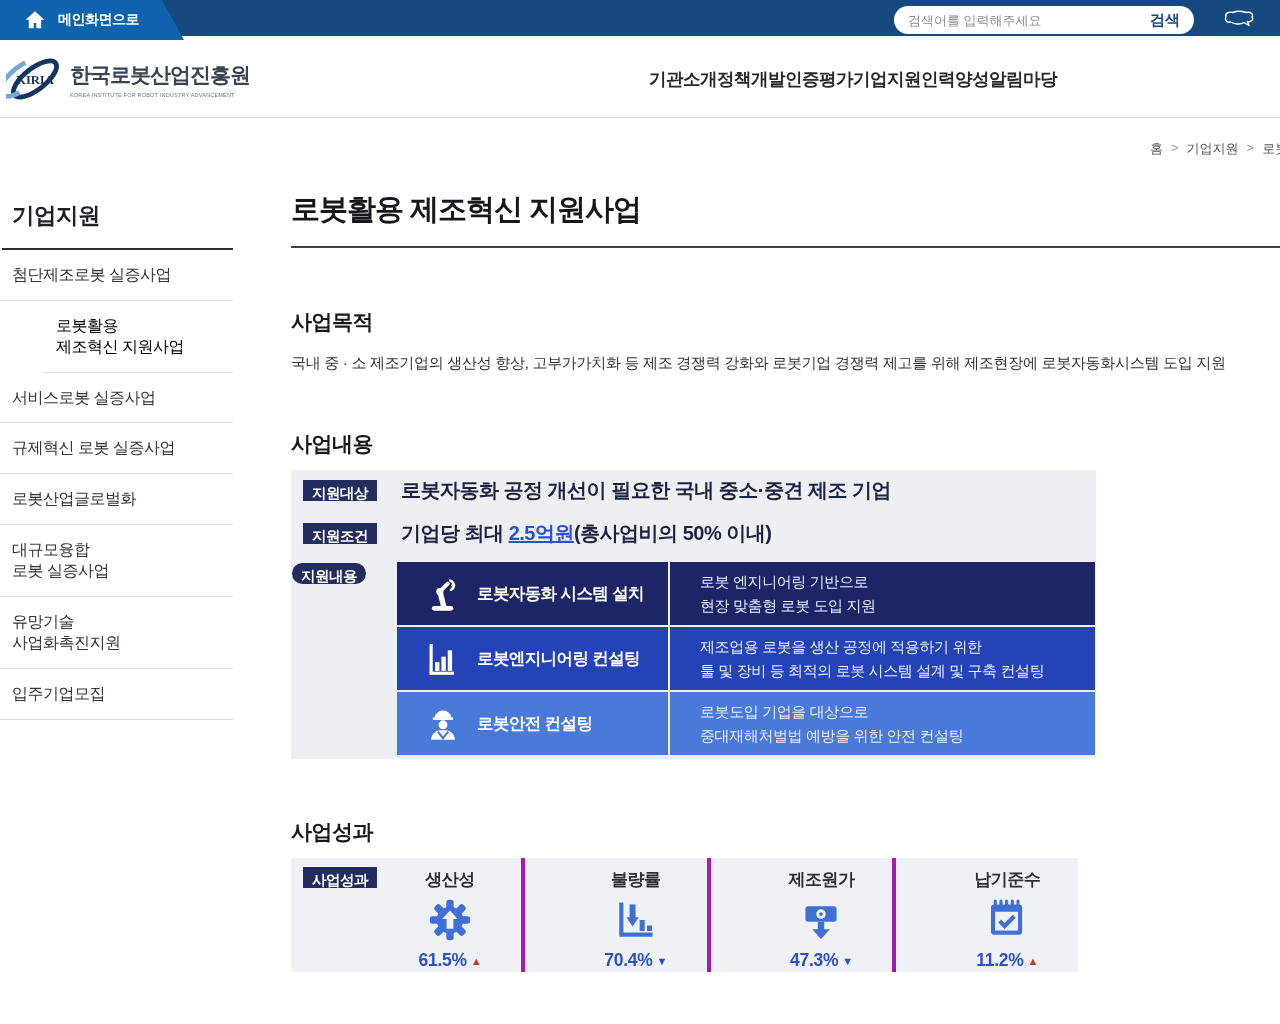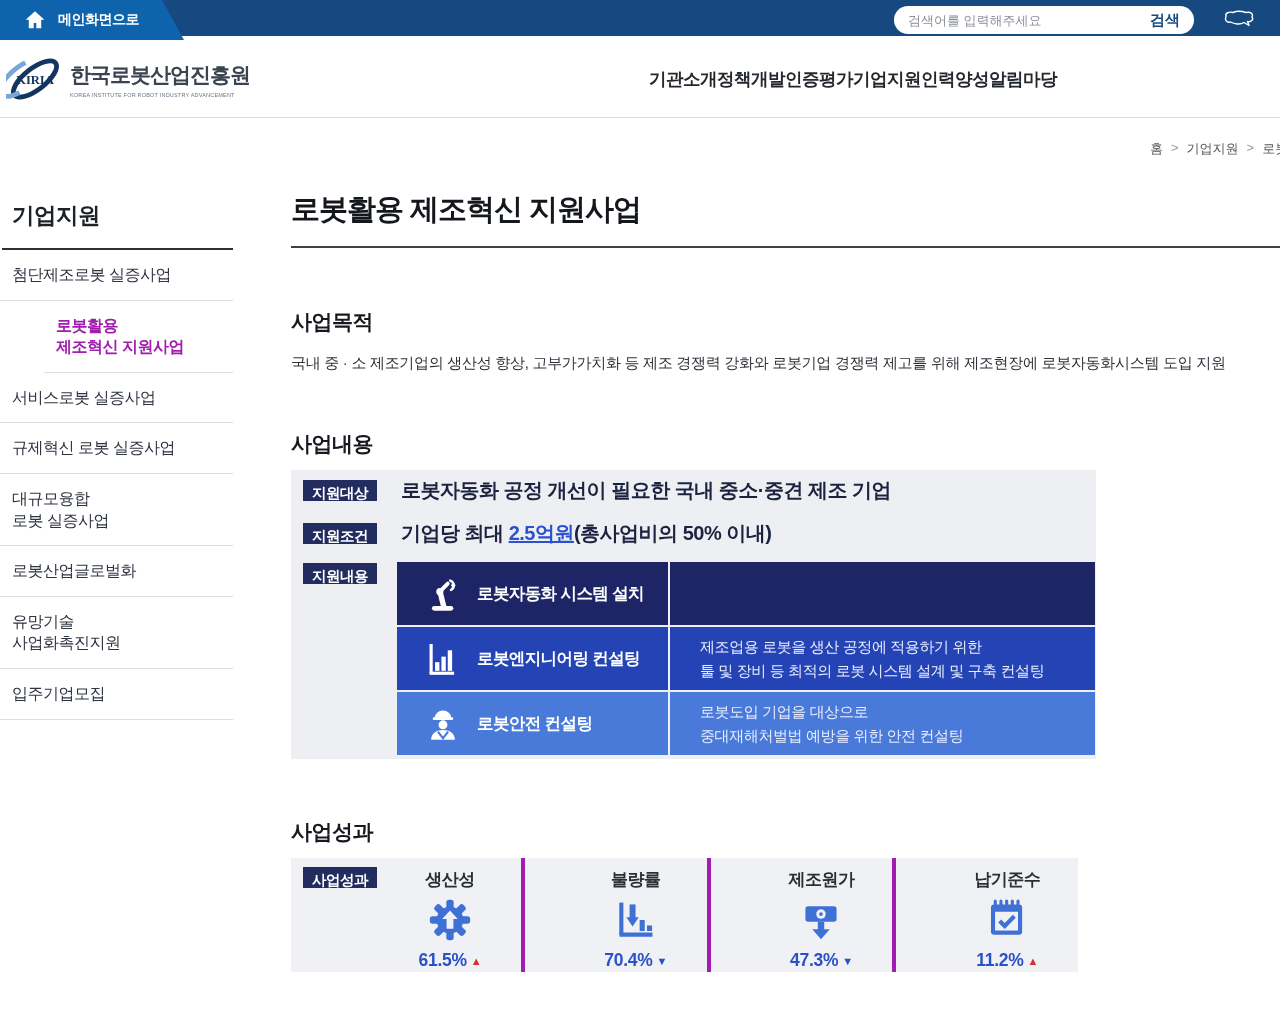--- a/index.html
+++ b/index.html
@@ -38,40 +38,40 @@
   .crumb { cursor:pointer; }
   .crumb-sep { color:#999; }
 
   
   .sidebar { position:absolute; left:0; top:200px; width:233px; padding-left:12px; }
   .side-title { font-size:22.5px; font-weight:bold; color:#1d2229; letter-spacing:-0.5px;
     padding-bottom:17px; border-bottom:2px solid #2b2f36; margin-left:-10px; padding-left:10px; }
   .side-item { font-size:16px; color:#2e3440; padding:14px 0; border-bottom:1px solid #ddd;
     margin-left:-12px; padding-left:12px; line-height:1.35; white-space:pre-line; cursor:pointer;
     letter-spacing:-0.5px; }
-  .side-item.active { color:#a21caf; font-weight:700;margin-left:32px; }
+  .side-item.active { color:#000000; font-weight:400;margin-left:32px; }
 
   
   .page-title { position:absolute; left:291px; top:190px; width:989px; font-size:29px; font-weight:bold;
     color:#14171c; letter-spacing:-1px; padding-bottom:16px; border-bottom:2px solid #3c4048; }
   .sec-h { position:absolute; left:291px; font-size:21px; font-weight:bold; color:#16191f; letter-spacing:-0.5px; }
   .h-purpose { top:308px; }
   .purpose-body { position:absolute; left:291px; top:352px; width:950px; font-size:15px; color:#2e3238;
     letter-spacing:-0.3px; line-height:1.5; }
   .h-content { top:430px; }
 
   .content-box { position:absolute; left:291px; top:470px; width:805px; height:289px; background:#edeff3; }
   .badge { display:inline-block; width:74px; height:21px; line-height:27px; text-align:center;
     background:#232c5f; color:#fff; font-size:14.5px; font-weight:bold; letter-spacing:-0.5px; }
   .cb-row { position:absolute; left:12px; display:flex; align-items:center; gap:24px; }
   .cb-row1 { top:7px; }
   .cb-row2 { top:50px; }
   .cb-text { font-size:20px; font-weight:bold; color:#1c2340; letter-spacing:-0.5px; }
   .hl-link { color:#2b50d0; text-decoration:underline; cursor:pointer; }
-  .badge-detail { position:absolute; left:12px; top:93px; }
+  .badge-detail { position:absolute; left:1px; top:93px;border-radius:12px; }
   .dtable { position:absolute; left:106px; top:92px; width:698px; }
   .drow { display:flex; margin-bottom:2px; height:63px; }
   .drow-1 { background:#1e2566; }
   .drow-2 { background:#2443b5; }
   .drow-3 { background:#4a7ad9; }
   .dcell-l { width:273px; display:flex; align-items:center; gap:15px; padding-left:27px;
     border-right:2px solid #eef1f6; }
   .dcell-l .dtitle { font-size:16.5px; font-weight:bold; color:#fff; letter-spacing:-0.6px; }
   .dicon { width:38px; height:38px; flex:0 0 auto; }
   .dcell-r { flex:1; display:flex; flex-direction:column; justify-content:center; padding-left:30px;
@@ -139,23 +139,23 @@
   <span class="crumb">로봇</span>
 </div>
 
 <div class="sidebar">
   <div class="side-title">기업지원</div>
   <div class="side-item">첨단제조로봇 실증사업</div>
   <div class="side-item active">로봇활용
 제조혁신 지원사업</div>
   <div class="side-item">서비스로봇 실증사업</div>
   <div class="side-item">규제혁신 로봇 실증사업</div>
+  <div class="side-item">로봇산업글로벌화</div>
   <div class="side-item">대규모융합
 로봇 실증사업</div>
-  <div class="side-item">로봇산업글로벌화</div>
   <div class="side-item">유망기술
 사업화촉진지원</div>
   <div class="side-item">입주기업모집</div>
 </div>
 
 <div class="page-title">로봇활용 제조혁신 지원사업</div>
 
 <div class="sec-h h-purpose">사업목적</div>
 <div class="purpose-body">국내 중 · 소 제조기업의 생산성 향상, 고부가가치화 등 제조 경쟁력 강화와 로봇기업 경쟁력 제고를 위해 제조현장에 로봇자동화시스템 도입 지원</div>
 
@@ -178,20 +178,24 @@
         <svg class="dicon" viewBox="0 0 48 48">
           <rect x="10" y="39" width="27" height="6" rx="3" fill="#fff"></rect>
           <path d="M21.5 40 L17.5 24 l6.5-2 4.5 18z" fill="#fff"></path>
           <circle cx="20" cy="21" r="4.5" fill="#fff"></circle>
           <path d="M20 21 L30 11" stroke="#fff" stroke-width="5" stroke-linecap="round"></path>
           <path d="M33 7 a6.5 6.5 0 0 1 1 12" stroke="#fff" stroke-width="3" fill="none" stroke-linecap="round"></path>
           <circle cx="37" cy="13" r="2.6" fill="#fff"></circle>
         </svg>
         <span class="dtitle">로봇자동화 시스템 설치</span>
       </div>
+      <div class="dcell-r">
+        <span>로봇 엔지니어링 기반으로</span>
+        <span>현장 맞춤형 로봇 도입 지원</span>
+      </div>
     </div>
     <div class="drow drow-2">
       <div class="dcell-l">
         <svg class="dicon" viewBox="0 0 48 48">
           <path d="M9 5 V42" stroke="#fff" stroke-width="4"></path>
           <path d="M7 42 H38" stroke="#fff" stroke-width="4"></path>
           <rect x="14" y="28" width="5.5" height="11" fill="#fff"></rect>
           <rect x="22" y="21" width="5.5" height="18" fill="#fff"></rect>
           <rect x="30" y="13" width="5.5" height="26" fill="#fff"></rect>
         </svg>

